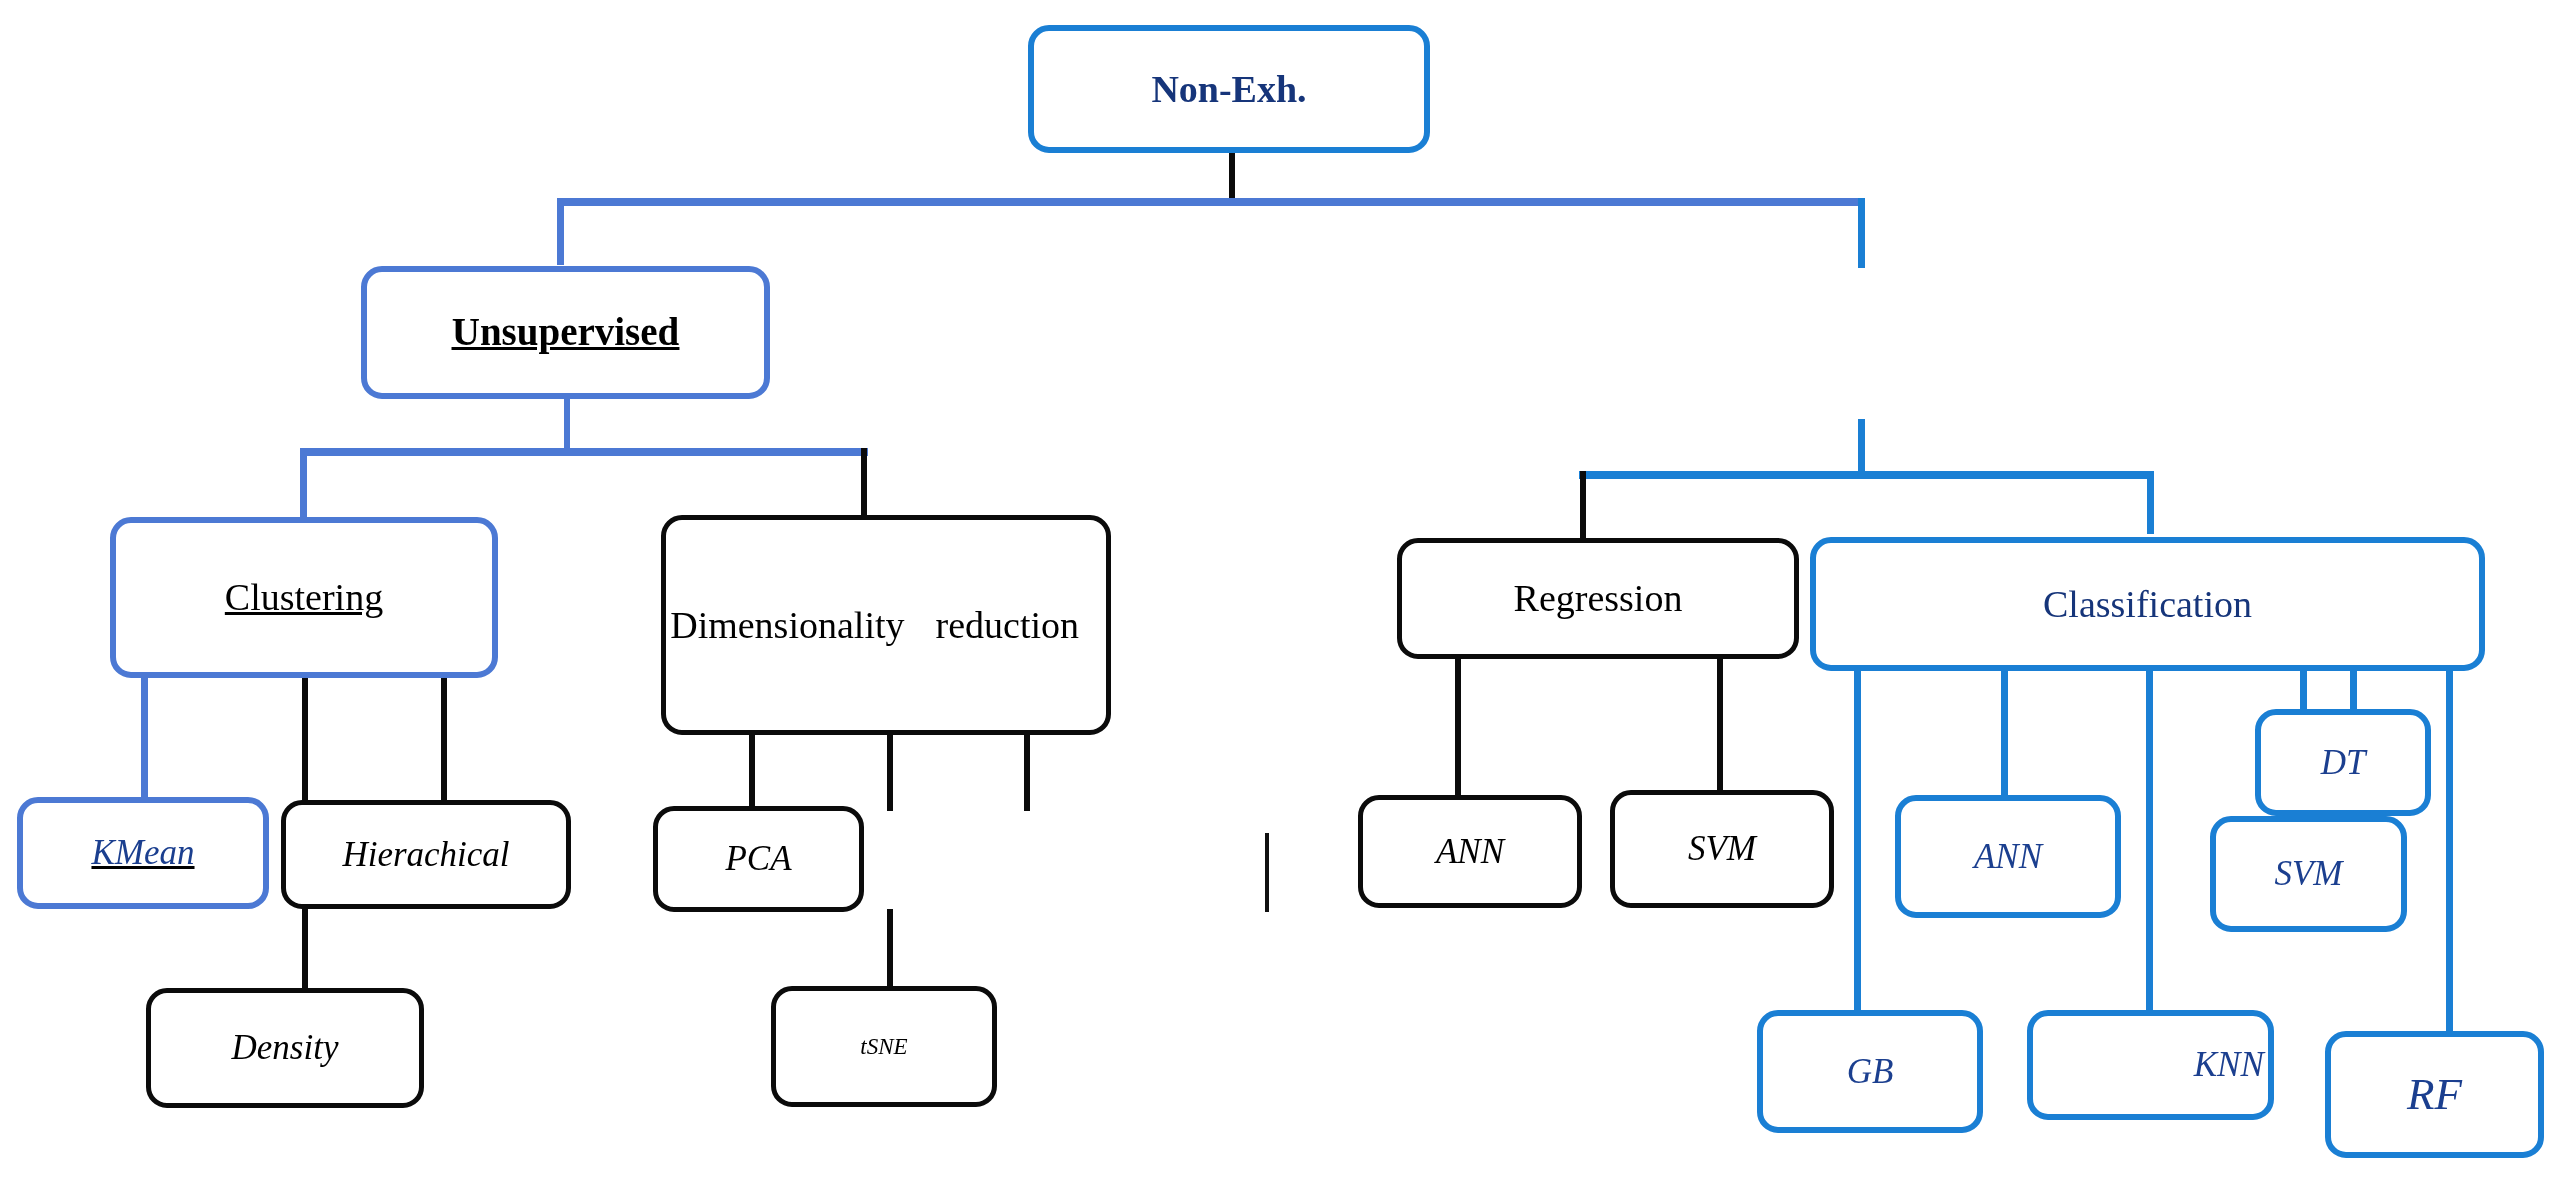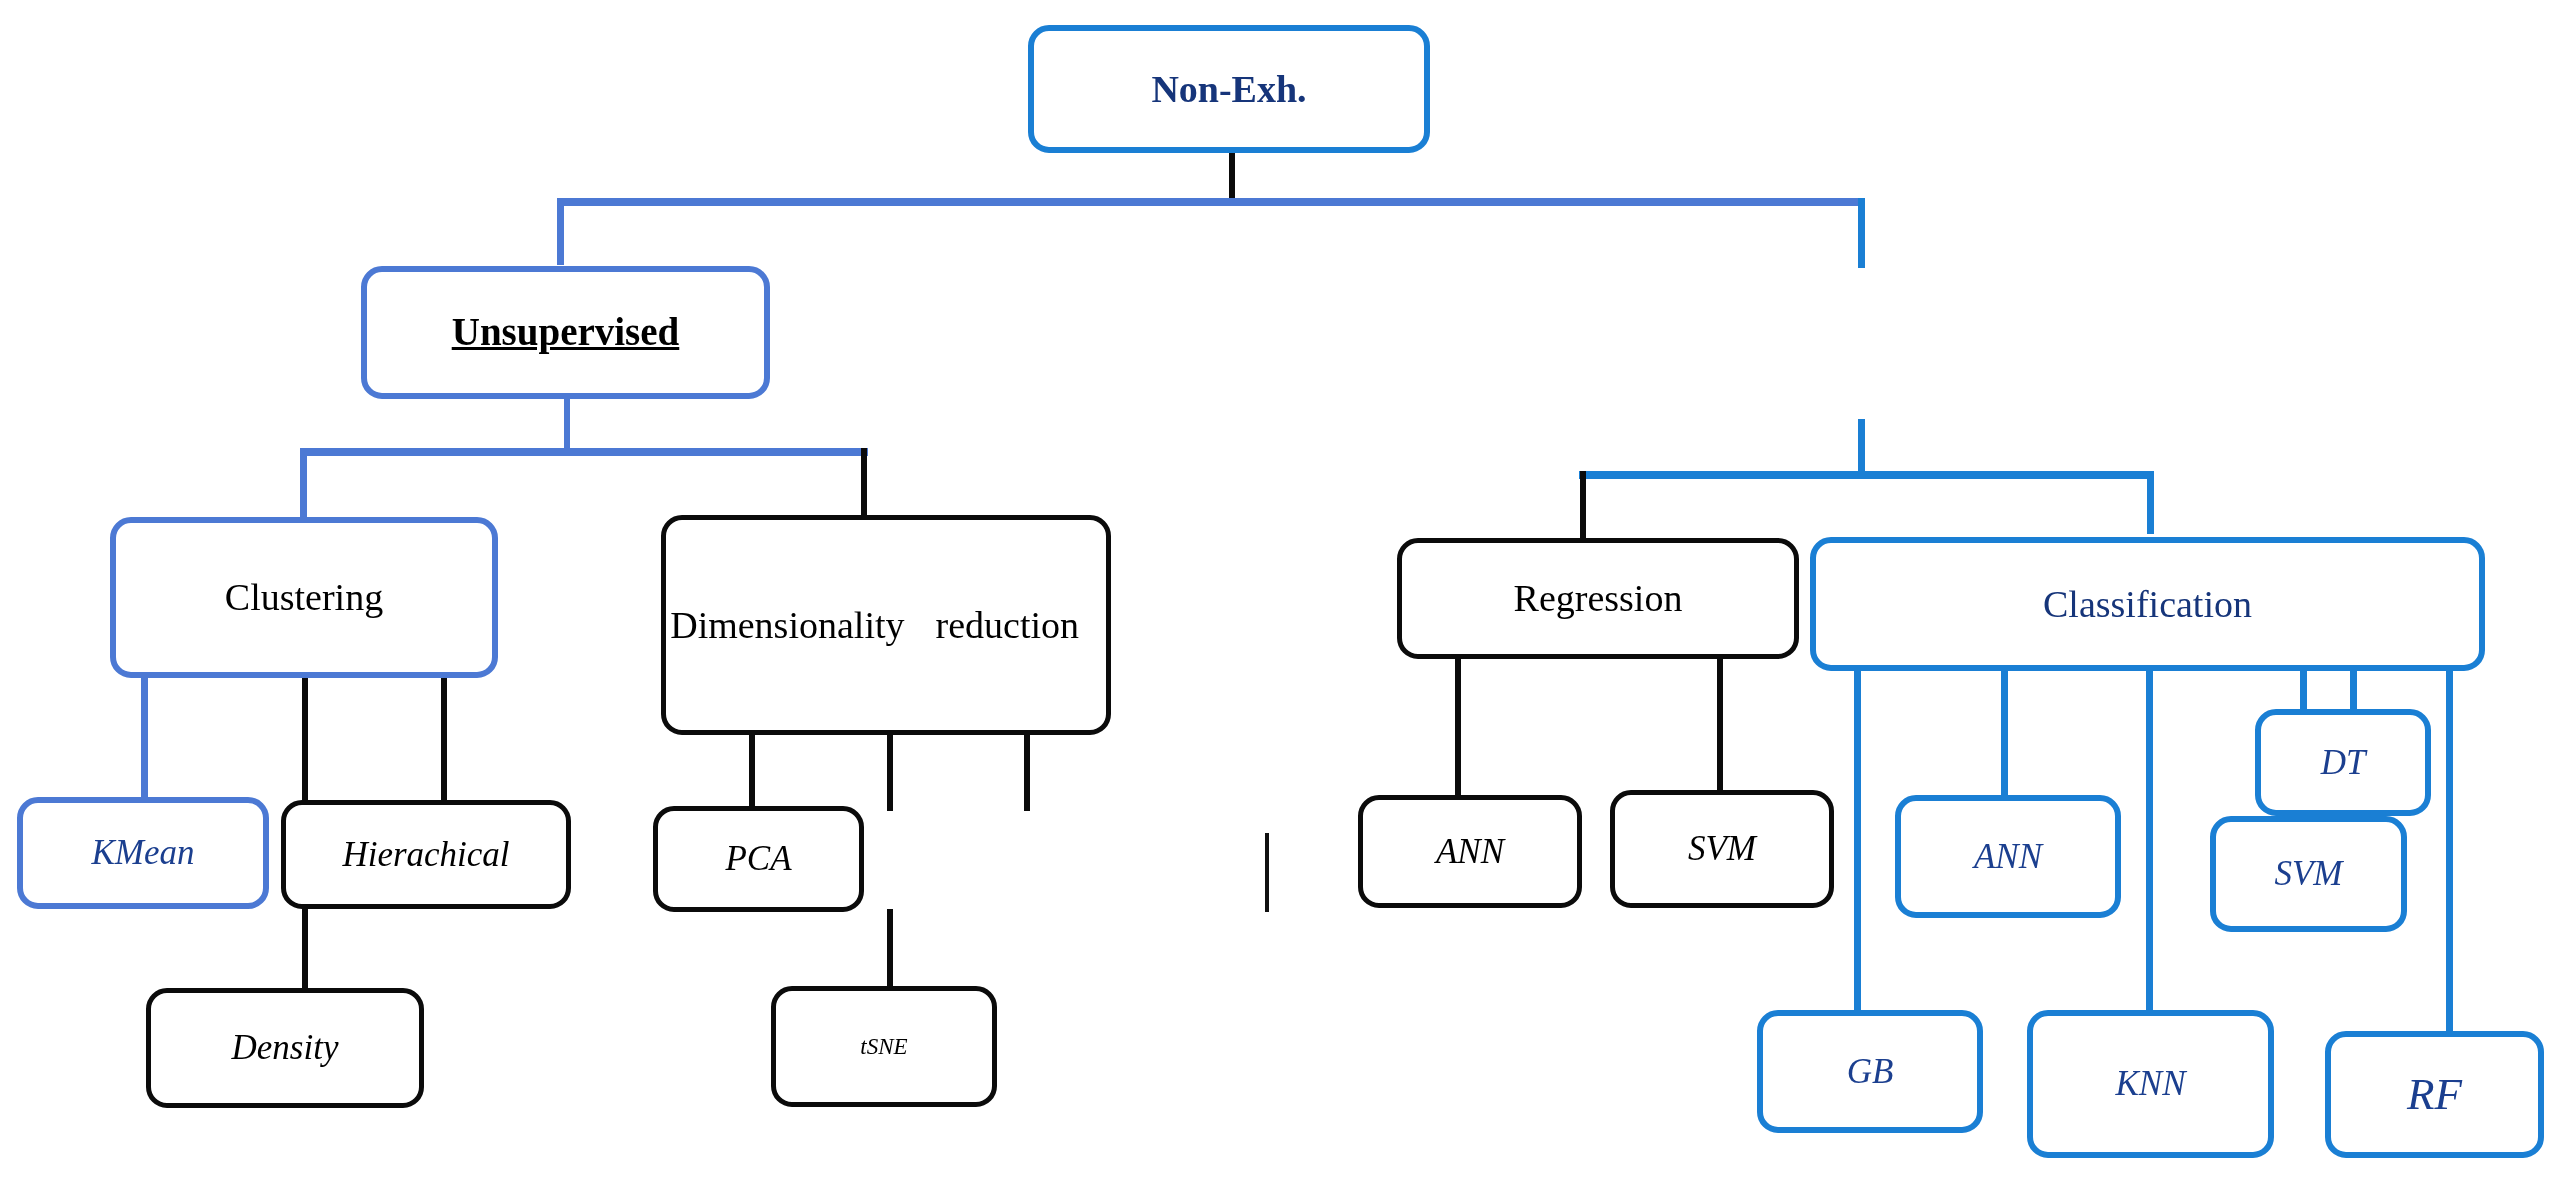--- a/index.html
+++ b/index.html
@@ -16,21 +16,21 @@
     text-align:center;
     background:#ffffff;
     border-radius:21px;
     line-height:1.18;
     z-index:5;
   }
   .node span{display:block;width:100%;padding:0 4.2px;}
 
   
   .b-blue{border:6.3px solid #1a7fd4;}
-  .b-blue-soft{border:6.3px solid #4c79d4;}
+  .b-blue-soft{border:6.3px solid #4c79d4;text-decoration:underline;}
   .b-black{border:5px solid #0b0b0b;}
 
   
   .t-navy{color:#16357a;}
   .t-blue{color:#1b3f8f;}
   .t-black{color:#000000;}
   .bold{font-weight:bold;}
   .ital{font-style:italic;}
   .und{text-decoration:underline;}
 
@@ -141,21 +141,21 @@
   </div>
 
   <div class="node b-blue" style="left:1895px;top:795px;width:226px;height:123px;font-size:35px;">
     <span class="t-blue ital">ANN</span>
   </div>
 
   <div class="node b-blue" style="left:1757px;top:1010px;width:226px;height:123px;font-size:35px;">
     <span class="t-blue ital">GB</span>
   </div>
 
-  <div class="node b-blue" style="left:2027px;top:1010px;width:247px;height:148px;font-size:35px;">
+  <div class="node b-blue" style="left:2027px;top:1010px;width:247px;height:110px;font-size:35px;text-align:right;">
     <span class="t-blue ital">KNN</span>
   </div>
 
   <div class="node b-blue" style="left:2255px;top:709px;width:176px;height:107px;font-size:35px;">
     <span class="t-blue ital">DT</span>
   </div>
 
   <div class="node b-blue" style="left:2210px;top:816px;width:197px;height:116px;font-size:35px;">
     <span class="t-blue ital">SVM</span>
   </div>

